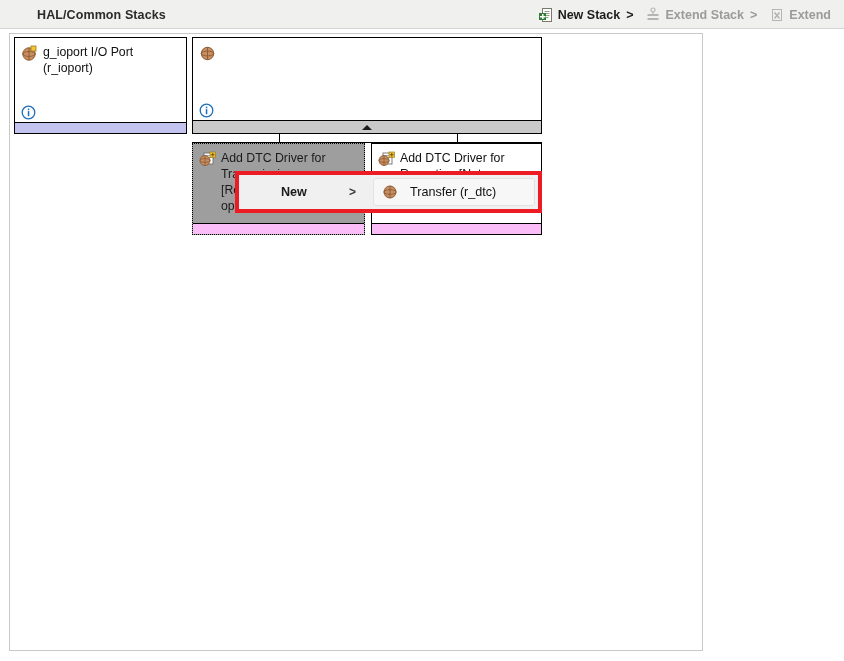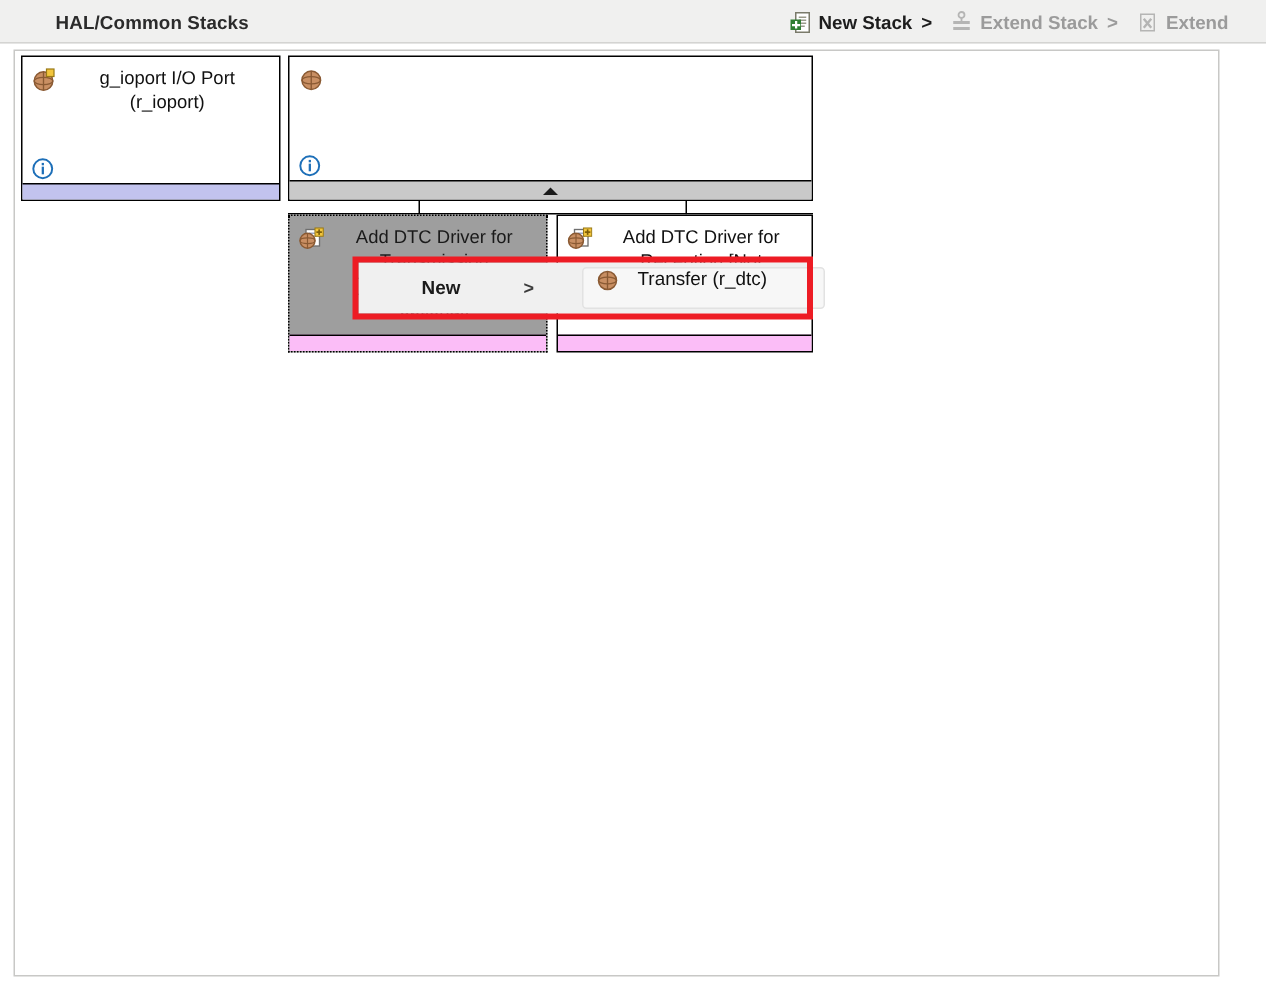--- a/index.html
+++ b/index.html
@@ -32,21 +32,21 @@
     left: 9px; top: 8px;
     font-size: 12.5px;
     font-weight: bold;
     color: #2b2b2b;
     letter-spacing: 0.1px;
     white-space: nowrap;
     margin-left: 28px;
   }
   #header-actions {
     position: absolute;
-    right: 19px; top: 5px;
+    right: 7px; top: 5px;
     display: flex;
     align-items: center;
     gap: 0px;
   }
   .hdr-action {
     display: flex;
     align-items: center;
     gap: 4px;
     padding: 0 6px;
     height: 19px;
@@ -71,25 +71,24 @@
   }
 
   .icon-svg { display: block; }
   .ico-wrap { width: 16px; height: 16px; display:block; flex: 0 0 16px; }
   .ico-wrap.dim { opacity: 0.45; }
 
   
   #canvas {
     position: absolute;
     left: 9px; top: 33px;
-    width: 804px; height: 618px;
+    width: 694px; height: 618px;
     background: #ffffff;
     border: 1px solid #c8c8c6;
     box-sizing: border-box;
-    text-align: center;
   }
 
   
   .block {
     position: absolute;
     box-sizing: border-box;
     background: #ffffff;
     border: 1px solid #000000;
   }
   .block .title {
@@ -196,27 +195,28 @@
   #submenu {
     position: absolute;
     left: 370px; top: 175px;
     width: 168px; height: 34px;
     background: #f0f0f0;
     box-sizing: border-box;
     pointer-events: auto;
   }
   #submenu-item {
     position: absolute;
-    left: 18px; top: 3px;
+    left: 3px; top: 3px;
     width: 162px; height: 28px;
     background: #f7f7f7;
     border: 1px solid #e2e2e2;
     border-radius: 3px;
     box-sizing: border-box;
     display: flex;
+    align-items: center;
     cursor: default;
   }
   #submenu-item .si-icon {
     width: 16px; height: 16px;
     margin-left: 8px;
     flex: 0 0 16px;
   }
   #submenu-item .si-label {
     font-size: 12.6px;
     color: #111111;

